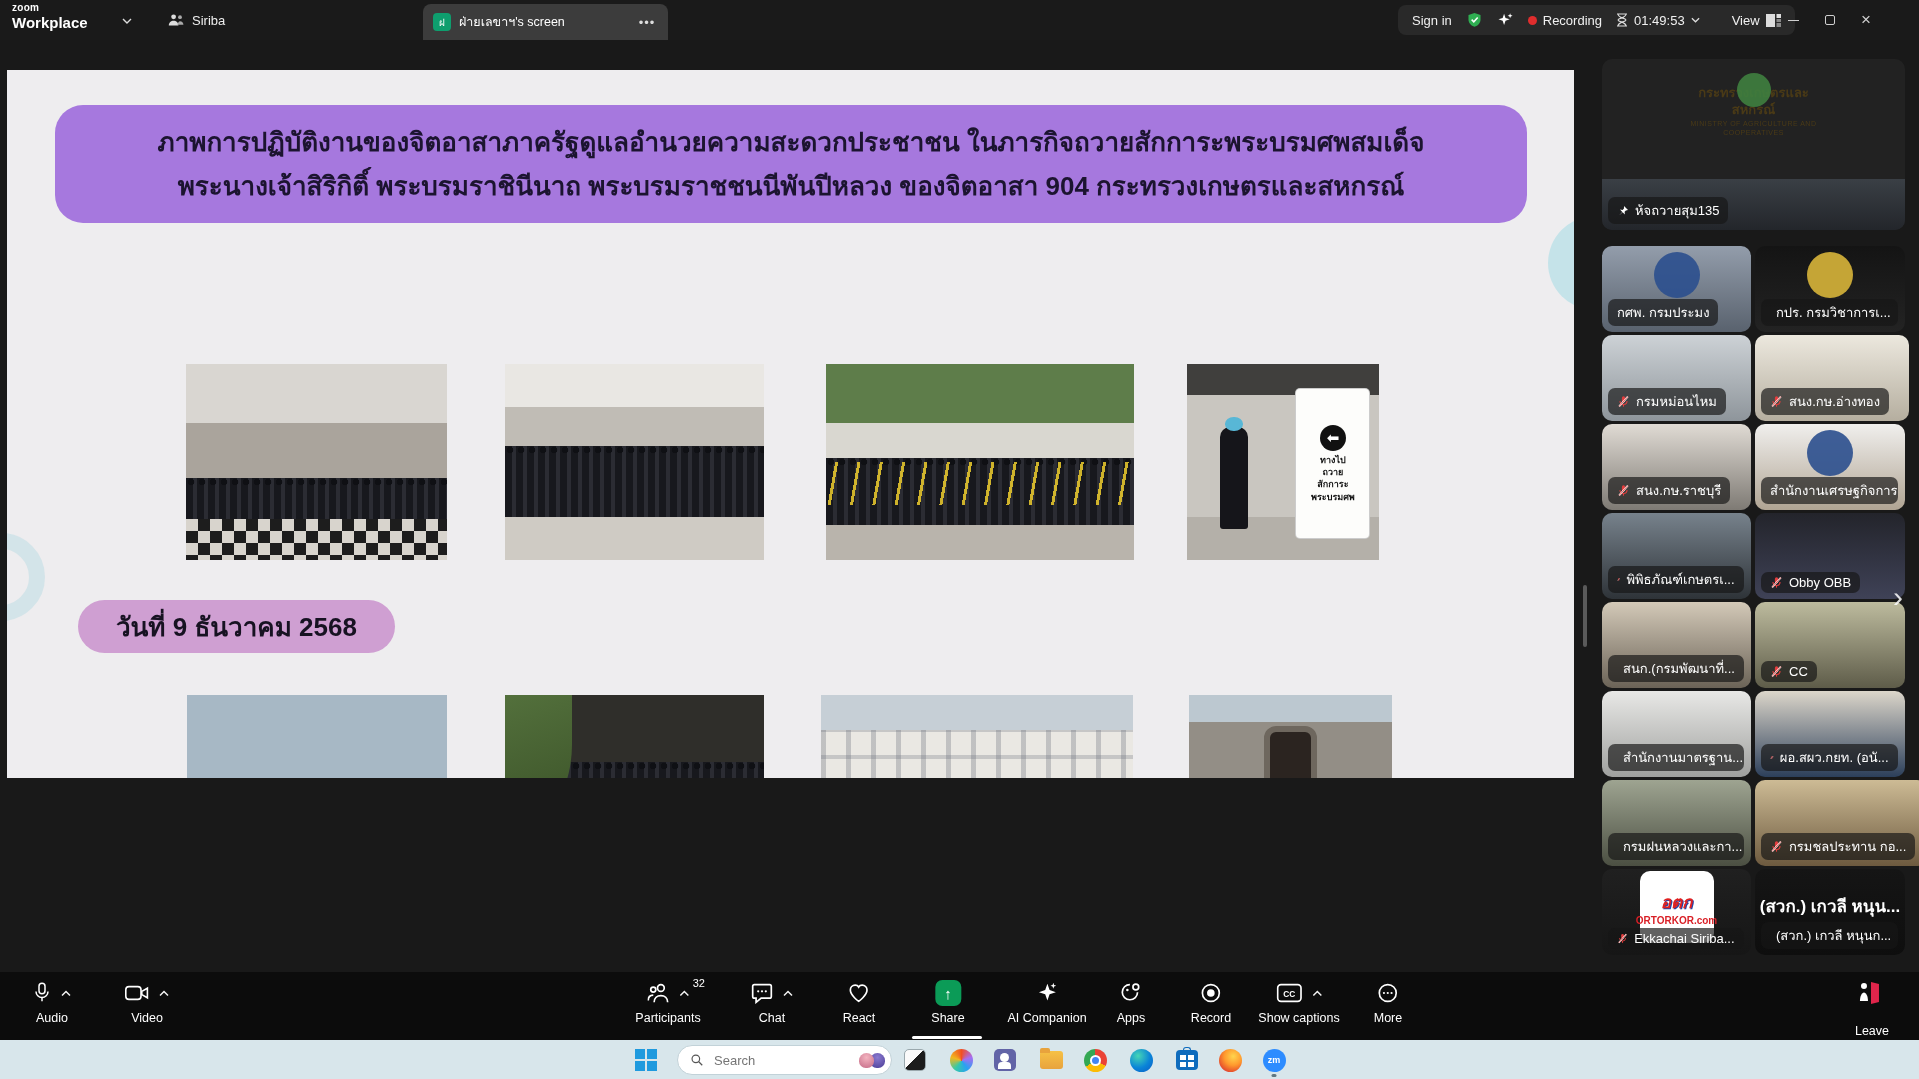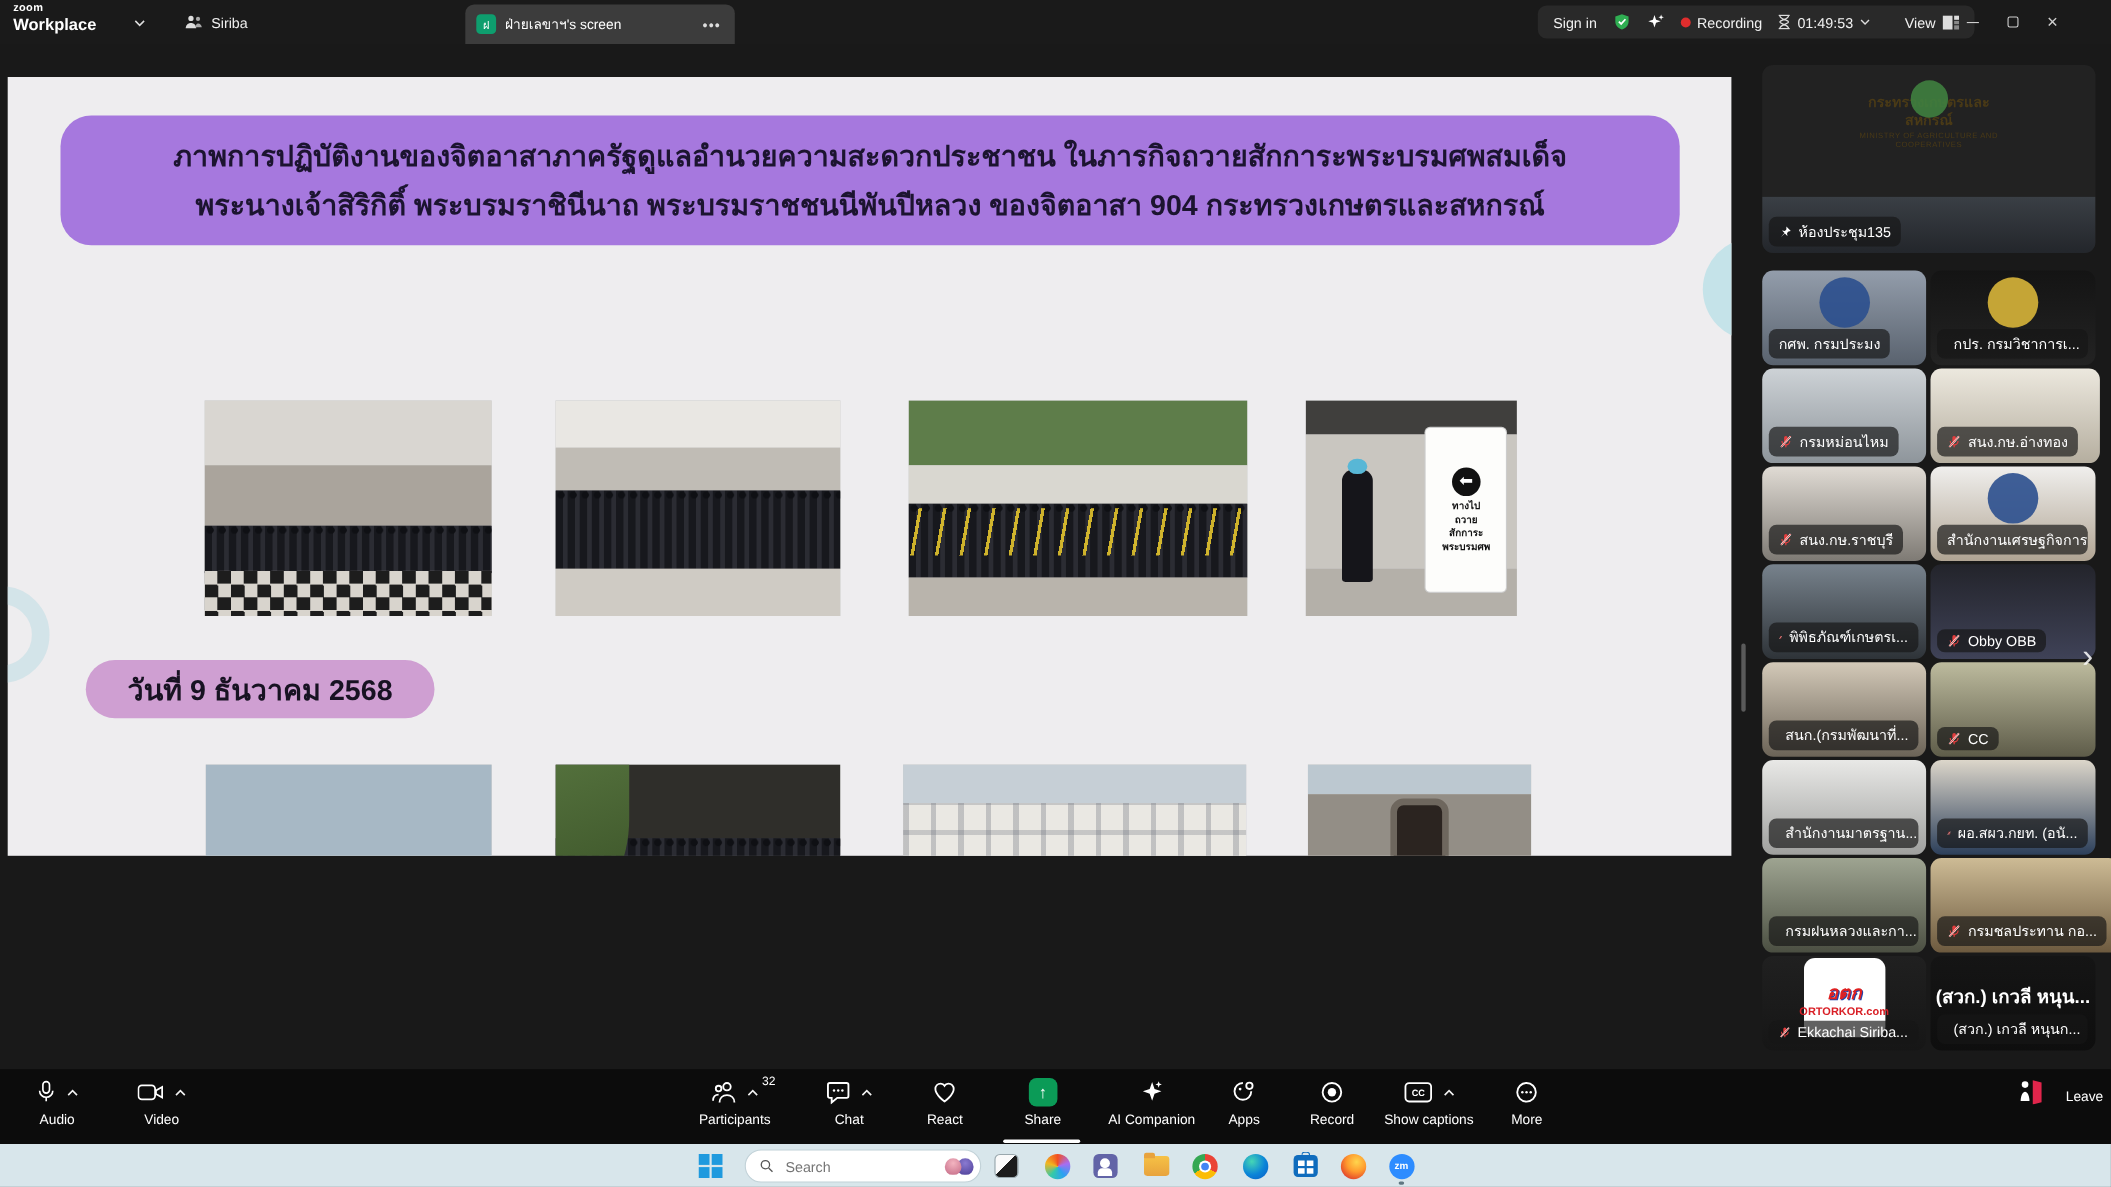--- a/index.html
+++ b/index.html
@@ -68,21 +68,21 @@
   .v-scrollbar{position:absolute;left:1583px;top:585px;width:4px;height:62px;background:#5a5a5a;border-radius:2px;z-index:12;}
   
   .toolbar{position:absolute;left:0;top:972px;width:1919px;height:68px;background:#0c0c0c;z-index:20;}
   .tool{position:absolute;top:8px;transform:translateX(-50%);display:flex;flex-direction:column;align-items:center;gap:5px;cursor:default;}
   .tool .irow{height:26px;display:flex;align-items:center;gap:10px;position:relative;}
   .tool .tlabel{font-size:12.5px;color:#fff;white-space:nowrap;}
   .tool .tchev{opacity:.95;}
   .tool .pbadge{position:absolute;right:-16px;top:-3px;font-size:11px;color:#fff;}
   .share-underline{position:absolute;left:912px;top:1036px;width:70px;height:3px;background:#fff;border-radius:2px;z-index:21;}
   .share-sq{width:26px;height:26px;border-radius:7px;background:#0b9b57;display:flex;align-items:center;justify-content:center;font-size:15px;font-weight:bold;color:#fff;}
-  .leave{position:absolute;left:1872px;top:980px;transform:translateX(-50%);display:flex;align-items:flex-end;gap:20px;z-index:21;}
+  .leave{position:absolute;left:1872px;top:980px;transform:translateX(-50%);display:flex;flex-direction:column;align-items:flex-start;gap:20px;z-index:21;}
   .leave .tlabel{font-size:12.5px;color:#fff;}
   
   .taskbar{position:absolute;left:0;top:1040px;width:1919px;height:39px;background:#d8e6eb;z-index:30;color:#15262e;}
   .tb-icon{position:absolute;top:7px;width:26px;height:26px;transform:translateX(-50%);display:flex;align-items:center;justify-content:center;}
   .search-pill{position:absolute;left:677px;top:1045px;width:215px;height:30px;background:#fff;border:1px solid #c2d2d8;border-radius:16px;
                display:flex;align-items:center;gap:8px;padding:0 6px 0 12px;z-index:31;}
   .search-pill input{border:0;outline:0;flex:1;font-size:13px;color:#333;background:transparent;font-family:inherit;min-width:0;}
   .doodle{display:flex;align-items:center;}
   .doodle span{display:inline-block;width:15px;height:15px;border-radius:50% 50% 45% 45%;}
   .doodle .d1{background:radial-gradient(circle at 50% 30%,#f3b4c0,#c46a86);margin-right:-4px;z-index:1;}
@@ -235,21 +235,21 @@
     <div class="venue-sign">
       <div class="th">กระทรวงเกษตรและสหกรณ์</div>
       <div class="en">MINISTRY OF AGRICULTURE AND COOPERATIVES</div>
     </div>
     <div class="badge-circle" style="background:#3f7f3f;top:18%;width:34px;height:34px;"></div>
     <div class="deskband"></div>
     <div class="lbl">
       <svg width="12" height="12" viewBox="0 0 24 24">
         <path fill="#fff" d="M14 2l8 8-4.2 1.1-2.6 2.6.6 5.3-4.6-4.6L4 21l6.6-7.2L6 9.2l5.3.6 2.6-2.6z"></path>
       </svg>
-      <span>ห้องประชุม135</span>
+      <span>ห้จถวายสุม135</span>
     </div>
   </div>
 
   <div id="tiles">
       <div class="tile" style="left: 1602px; top: 246px; width: 149px; height: 86px; background: linear-gradient(rgb(147, 157, 171), rgb(89, 98, 110));">
         <div class="badge-circle" style="background: rgb(43, 79, 142);"></div>
         <div class="lbl">
           <span>กศพ. กรมประมง</span>
         </div>
       </div>

